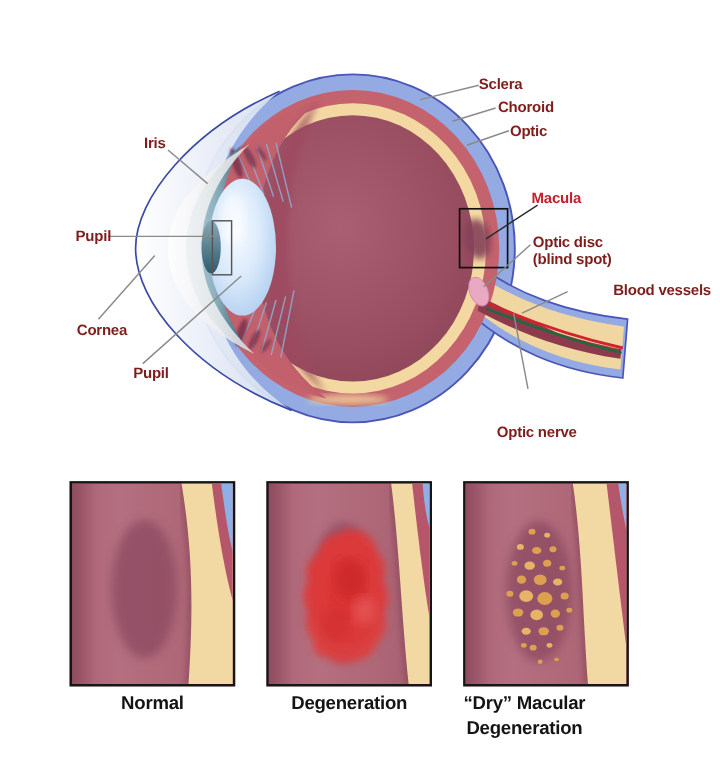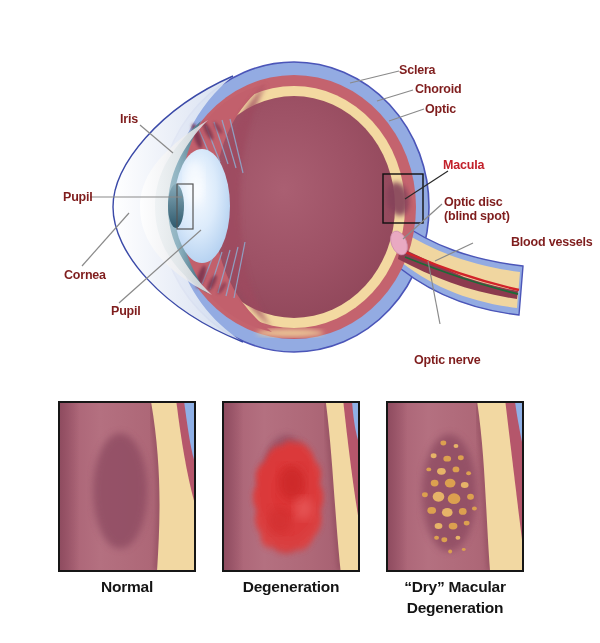--- a/index.html
+++ b/index.html
@@ -264,18 +264,18 @@
     </svg>
   </div>
 
   <div class="caption" style="left:58px;">
     <div>Normal</div>
     <div></div>
   </div>
   <div class="caption" style="left:222px;">
     <div>Degeneration</div>
   </div>
-  <div class="caption" style="left:386px;">
+  <div class="caption" style="left:368px;">
     <div>“Dry” Macular</div>
     <div>Degeneration</div>
   </div>
 
 </div>
 
 </body></html>

